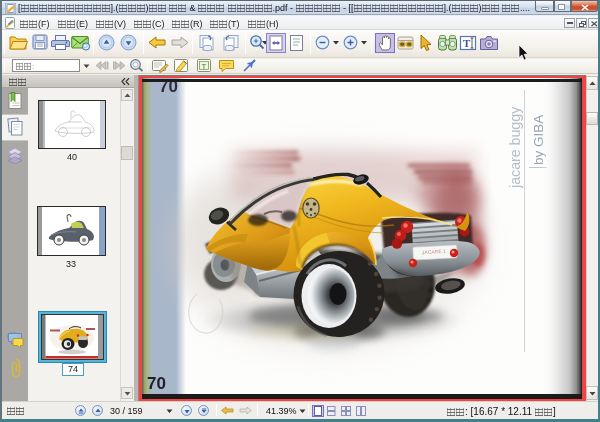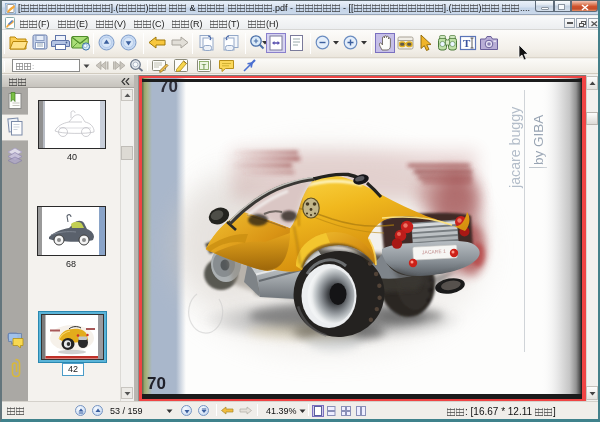--- a/index.html
+++ b/index.html
@@ -336,21 +336,21 @@
             <path d="M33,17 C36,14 42,14 44,17 L46,21 L34,21 Z" fill="#c2cf52"></path>
             <path d="M13,28 C20,25 30,24 38,25" stroke="#7e8590" stroke-width="1" fill="none"></path>
             <circle cx="21" cy="33" r="5" fill="#f4f4f4" stroke="#3a3a3a"></circle>
             <circle cx="46" cy="33" r="5" fill="#f4f4f4" stroke="#3a3a3a"></circle>
             <circle cx="21" cy="33" r="2" fill="#8a8a8a"></circle>
             <circle cx="46" cy="33" r="2" fill="#8a8a8a"></circle>
             <path d="M30,15 L29,9 C30,7 33,7 33,10" stroke="#5a616c" fill="none" stroke-width="1.1"></path>
           </g>
         </svg>
     </div>
-    <div class="tnum" style="left:49px;top:258px">68</div>
+    <div class="tnum" style="left:49px;top:258px">33</div>
     <div class="abs" style="left:36px;top:310px;width:69px;height:52px;background:#5ab4d8;border:1px solid #2a88b0"></div>
     <div class="thumb" style="left:39px;top:313px;width:63px;height:46px;border-color:#333">
       <svg width="61" height="44">
           <rect x="0" y="0" width="3.5" height="44" fill="#7a7a7a"></rect>
           <rect x="56" y="0" width="5" height="44" fill="#9a9a9e"></rect>
           <rect x="3.5" y="41" width="52.5" height="2.6" fill="#c03028"></rect>
           <ellipse cx="30" cy="23" rx="22" ry="13" fill="#f6f1ea"></ellipse>
           <path d="M8,15.5 h10 M44,14 h9" stroke="#a85858" stroke-width="2"></path>
           <path d="M17,24 C18,18 24,14 31,14 C38,13 44,16 45,20 L46,25 C42,28 21,29 17,24 Z" fill="#e2ac1c"></path>
           <path d="M27,14 C30,11 36,11 39,13" stroke="#2a2a26" fill="none" stroke-width="1"></path>
@@ -358,21 +358,21 @@
           <ellipse cx="26" cy="29" rx="6.5" ry="6" fill="#222"></ellipse>
           <ellipse cx="25.5" cy="29" rx="3.6" ry="3.8" fill="#e8eaec"></ellipse>
           <ellipse cx="26.5" cy="29" rx="1.8" ry="2" fill="#333"></ellipse>
           <ellipse cx="41" cy="27.5" rx="5" ry="5.5" fill="#2a2a2a"></ellipse>
           <rect x="36.5" y="21.5" width="8.5" height="3.6" rx="1" fill="#c2c6ca"></rect>
           <circle cx="36" cy="20.5" r="1.3" fill="#d03028"></circle>
           <circle cx="45.5" cy="20" r="1.2" fill="#d03028"></circle>
           <ellipse cx="30" cy="37" rx="14" ry="2.2" fill="#c4c4c4" opacity="0.8"></ellipse>
         </svg>
     </div>
-    <div class="abs" style="left:60px;top:362px;width:22px;height:13px;background:#fff;border:1px solid #4a9cc8;font-size:9px;color:#222;text-align:center">42</div>
+    <div class="abs" style="left:60px;top:362px;width:22px;height:13px;background:#fff;border:1px solid #4a9cc8;font-size:9px;color:#222;text-align:center">74</div>
   </div>
 
   <div class="abs" id="vp">
     <div id="page">
       <svg width="440" height="321" viewBox="140 76 440 321">
         <defs>
           <filter id="b1" x="-30%" y="-30%" width="160%" height="160%">
               <feGaussianBlur stdDeviation="1"></feGaussianBlur>
             </filter>
           <filter id="b2" x="-30%" y="-30%" width="160%" height="160%">
@@ -665,21 +665,21 @@
     <div class="abs" style="left:5px;top:405px;font-size:9px;color:#222"><span class="c"></span><span class="c"></span></div>
     <div class="circ" style="left:73px;top:404px"></div>
     <svg class="abs" style="left:76px;top:407px" width="6" height="6">
         <path d="M3,0.5 L5.5,3.5 L0.5,3.5 Z" fill="#3b5f9e"></path>
         <rect x="0.8" y="4.5" width="4.4" height="1" fill="#3b5f9e"></rect>
       </svg>
     <div class="circ" style="left:90px;top:404px"></div>
     <svg class="abs" style="left:93px;top:407px" width="6" height="6">
         <path d="M3,0.5 L5.5,4 L0.5,4 Z" fill="#3b5f9e"></path>
       </svg>
-    <div class="abs" style="left:108px;top:405px;font-size:9px;color:#111">53 / 159</div>
+    <div class="abs" style="left:108px;top:405px;font-size:9px;color:#111">30 / 159</div>
     <svg class="abs" style="left:164px;top:408px" width="7" height="5">
         <path d="M0.5,0.5 L3.5,4 L6.5,0.5 Z" fill="#333"></path>
       </svg>
     <div class="circ" style="left:179px;top:404px"></div>
     <svg class="abs" style="left:182px;top:407px" width="6" height="6">
         <path d="M3,5.5 L5.5,2 L0.5,2 Z" fill="#3b5f9e"></path>
       </svg>
     <div class="circ" style="left:196px;top:404px"></div>
     <svg class="abs" style="left:199px;top:407px" width="6" height="6">
         <path d="M3,5 L5.5,2 L0.5,2 Z" fill="#3b5f9e"></path>

